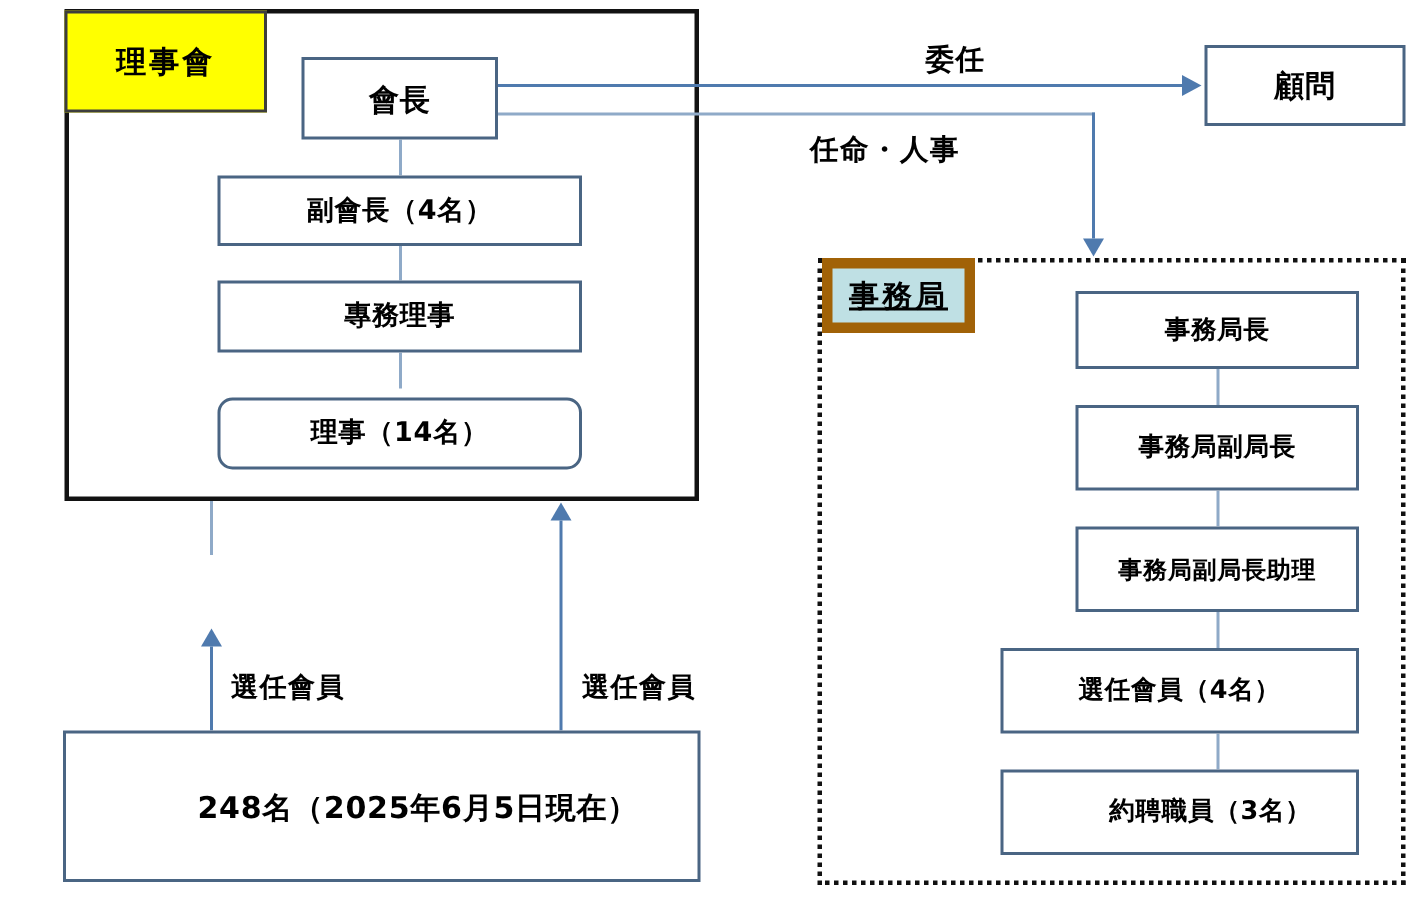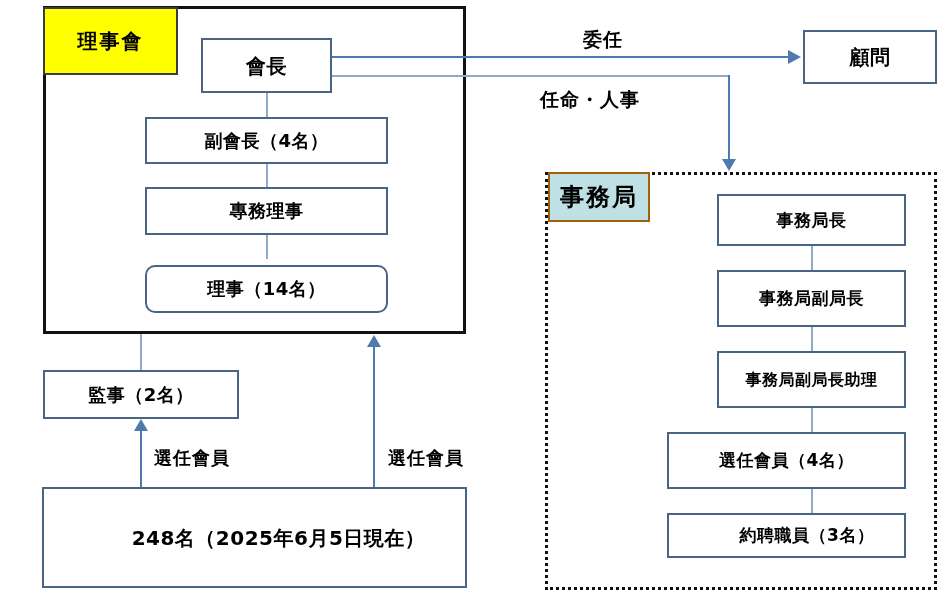--- a/index.html
+++ b/index.html
@@ -39,24 +39,25 @@
     background:#ffff00;
     border:2px solid #3d3d3d;
     display:flex;align-items:center;justify-content:center;
     font-size:20px;font-weight:700;color:#000;
     letter-spacing:2px;
   }
 
   
   .label-blue{
     background:#bfe0e4;
-    border:2px solid #a16207;
+    border:7px solid #a16207;
     display:flex;align-items:center;justify-content:center;
-    font-size:24px;font-weight:700;color:#000;
+    font-size:20px;font-weight:700;color:#000;
     letter-spacing:2px;
+    text-decoration:underline;
   }
 
   
   .dotted-region{
     border:3px dotted #111111;
     background:transparent;
   }
 
   
   .vline{background:#8faac8;width:2px;}
@@ -122,43 +123,40 @@
   <div class="abs node fs18" style="left:145px;top:187px;width:243px;height:48px;">
     <span>專務理事</span>
   </div>
 
   <div class="abs node fs18" style="left:145px;top:265px;width:243px;height:48px;border-radius:10px;">
     <span>理事（14名）</span>
   </div>
 
   <div class="abs vline" style="left:140px;top:334px;height:36px;"></div>
 
-  <div class="abs node fs18" style="left:43px;top:370px;width:196px;height:49px;">
-    <span>監事（2名）</span>
-  </div>
 
   <div class="abs vline-dark" style="left:140px;top:431px;height:56px;"></div>
   <div class="abs arrow-up" style="left:134px;top:419px;"></div>
   <div class="abs edge-label" style="left:154px;top:446px;">
     <span>選任會員</span>
   </div>
 
   <div class="abs vline-dark" style="left:373px;top:347px;height:140px;"></div>
   <div class="abs arrow-up" style="left:367px;top:335px;"></div>
   <div class="abs edge-label" style="left:388px;top:446px;">
     <span>選任會員</span>
   </div>
 
   <div class="abs node fs20" style="left:42px;top:487px;width:425px;height:101px;padding-left:48px;">
     <span>248名（2025年6月5日現在）</span>
   </div>
 
   <div class="abs hline" style="left:332px;top:56px;width:456px;"></div>
   <div class="abs arrow-right" style="left:788px;top:50px;"></div>
-  <div class="abs edge-label big" style="left:583px;top:27px;">
+  <div class="abs edge-label big" style="left:617px;top:27px;">
     <span>委任</span>
   </div>
 
   <div class="abs hline-light" style="left:332px;top:75px;width:398px;"></div>
   <div class="abs vline-dark" style="left:728px;top:75px;height:84px;"></div>
   <div class="abs arrow-down" style="left:722px;top:159px;"></div>
   <div class="abs node fs20" style="left:803px;top:30px;width:134px;height:54px;">
     <span>顧問</span>
   </div>
 
@@ -186,17 +184,17 @@
   </div>
 
   <div class="abs node fs16" style="left:717px;top:351px;width:189px;height:57px;">
     <span>事務局副局長助理</span>
   </div>
 
   <div class="abs node fs17" style="left:667px;top:432px;width:239px;height:57px;">
     <span>選任會員（4名）</span>
   </div>
 
-  <div class="abs node fs17" style="left:667px;top:513px;width:239px;height:45px;padding-left:41px;">
+  <div class="abs node fs17" style="left:667px;top:513px;width:239px;height:57px;padding-left:41px;">
     <span>約聘職員（3名）</span>
   </div>
 
 </div>
 
 </body></html>

